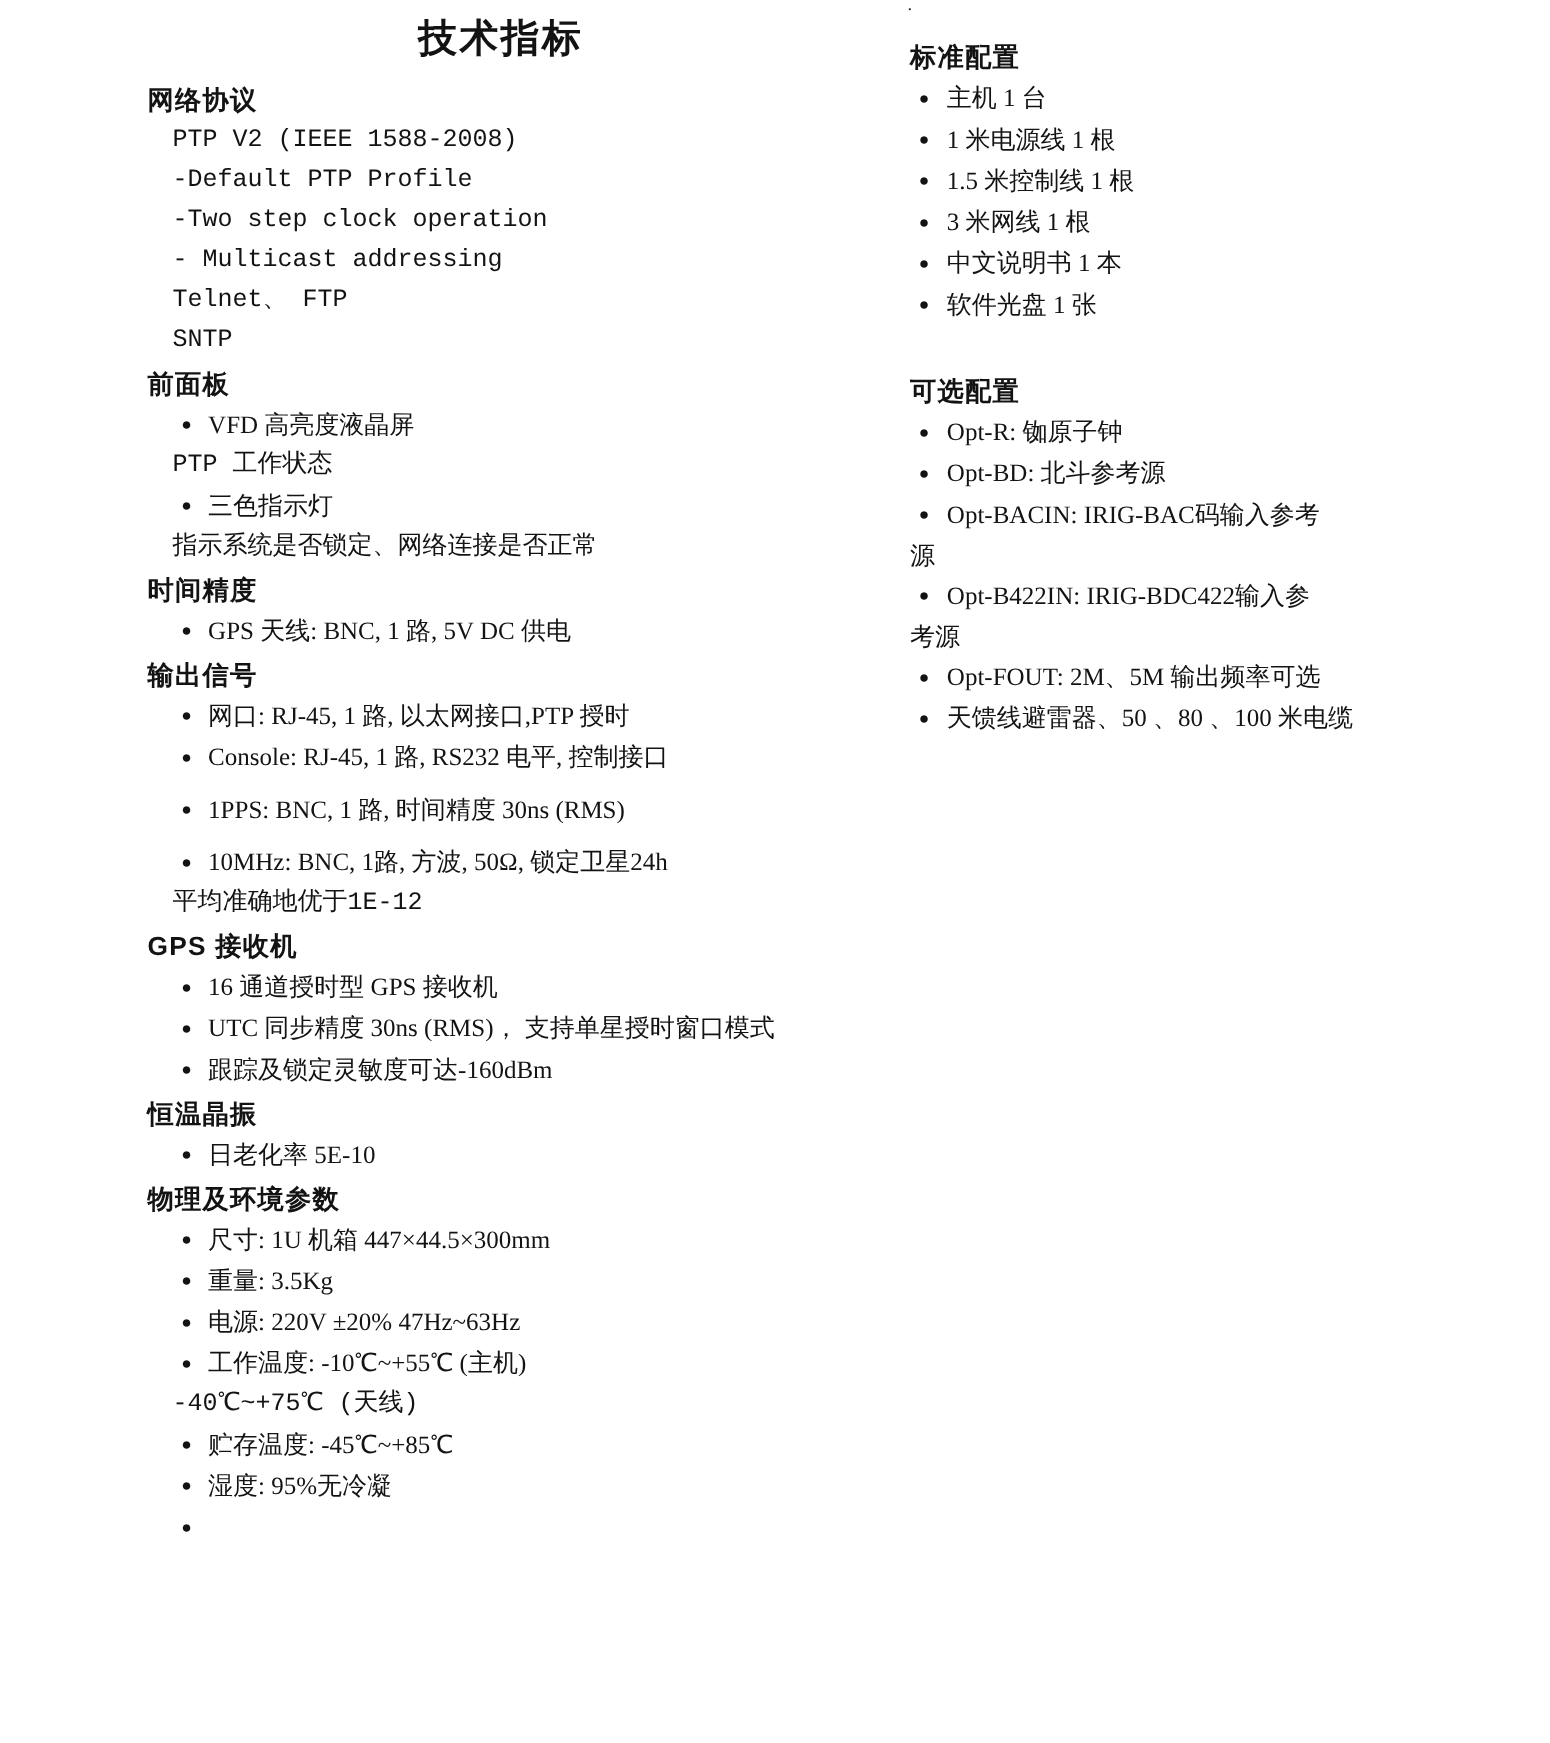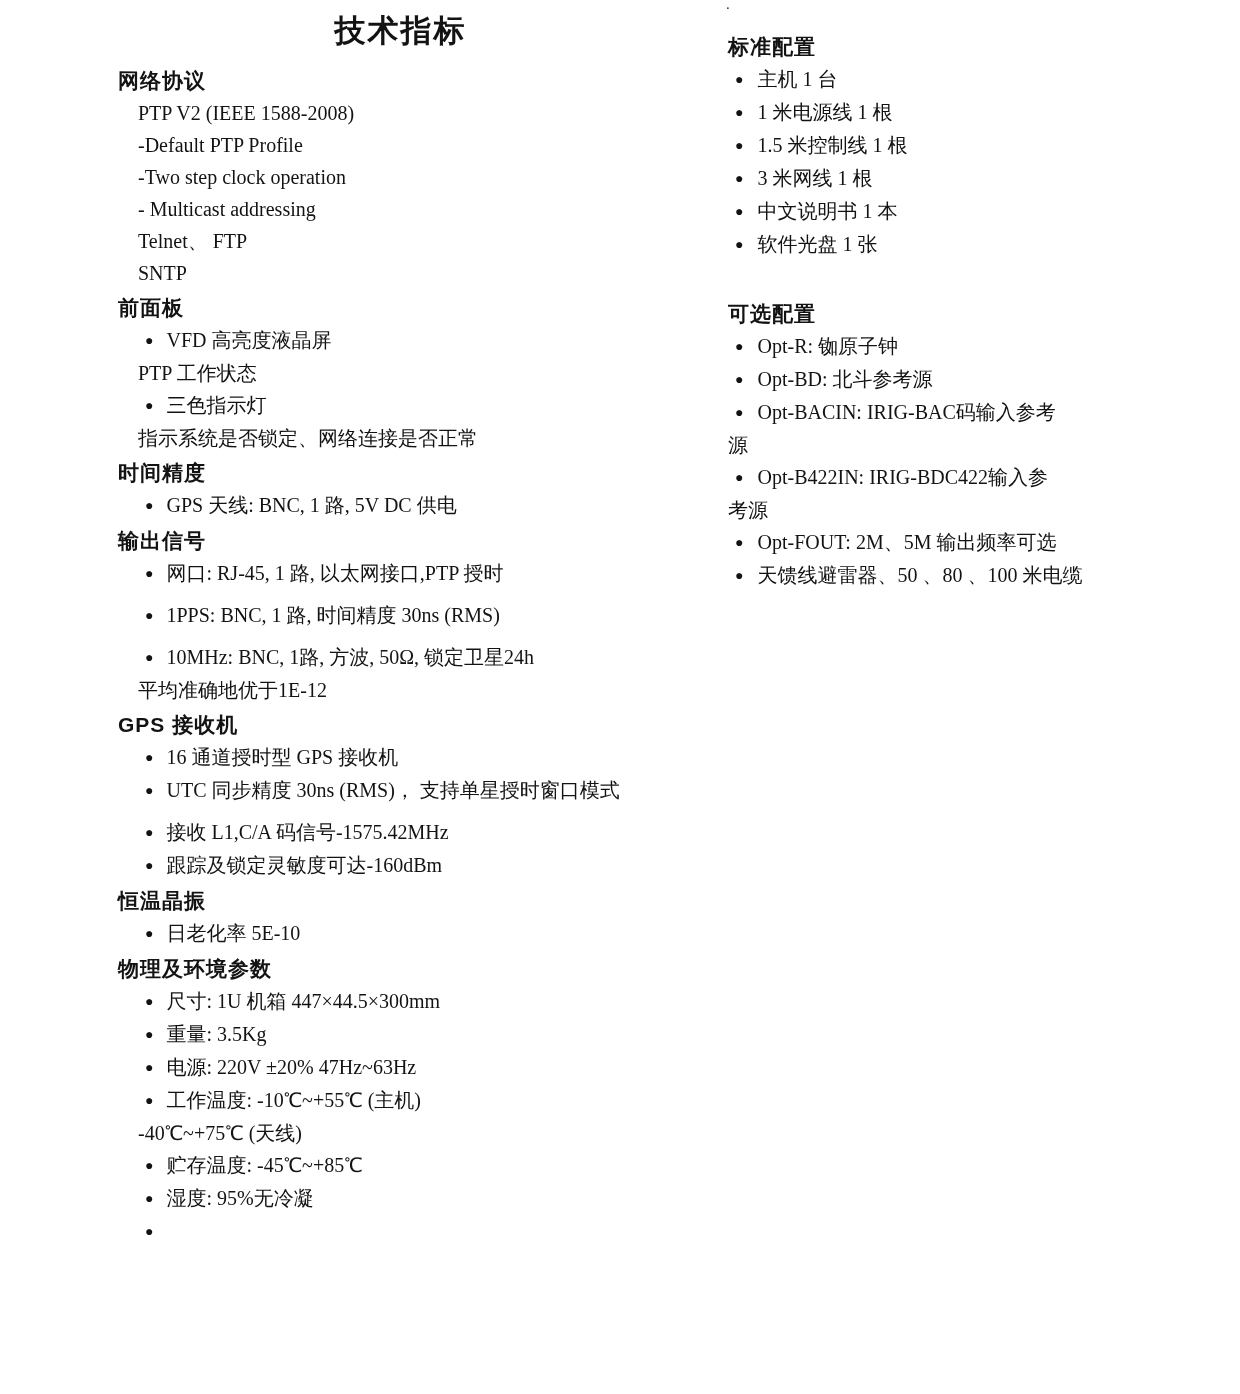--- a/index.html
+++ b/index.html
@@ -47,21 +47,21 @@
     line-height: 33px;
     margin-top: 2px;
     letter-spacing: 1px;
   }
   .item {
     font-size: 20px;
     line-height: 32px;
     white-space: normal;
   }
   .item.gap { margin-top: 9px; }
-  .plain-item { padding-left: 20px; }
+  .plain-item { padding-left: 20px; font-family: Liberation Mono, monospace; }
   .bullet {
     display: inline-block;
     font-size: 14px;
     vertical-align: 2px;
   }
   .col-left .bullet { margin-left: 27px; margin-right: 13px; }
   .col-right .bullet { margin-left: 7px; margin-right: 14px; }
   .section.gap-before { margin-top: 36px; }
 </style>
 </head>
@@ -87,29 +87,29 @@
         <div class="item bullet-item"><span class="bullet">●</span><span class="item-text">三色指示灯</span></div>
         <div class="item plain-item"><span class="item-text">指示系统是否锁定、网络连接是否正常</span></div>
       </section>
       <section class="section">
         <div class="section-heading">时间精度</div>
         <div class="item bullet-item"><span class="bullet">●</span><span class="item-text">GPS 天线: BNC, 1 路, 5V DC 供电</span></div>
       </section>
       <section class="section">
         <div class="section-heading">输出信号</div>
         <div class="item bullet-item"><span class="bullet">●</span><span class="item-text">网口:   RJ-45, 1 路,  以太网接口,PTP 授时</span></div>
+        <div class="item bullet-item"><span class="bullet">●</span><span class="item-text">Console:  RJ-45, 1 路, RS232 电平, 控制接口</span></div>
         <div class="item bullet-item gap"><span class="bullet">●</span><span class="item-text">1PPS: BNC, 1 路, 时间精度 30ns (RMS)</span></div>
         <div class="item bullet-item gap"><span class="bullet">●</span><span class="item-text">10MHz: BNC, 1路, 方波, 50Ω, 锁定卫星24h</span></div>
         <div class="item plain-item"><span class="item-text">平均准确地优于1E-12</span></div>
       </section>
       <section class="section">
         <div class="section-heading">GPS 接收机</div>
         <div class="item bullet-item"><span class="bullet">●</span><span class="item-text">16 通道授时型 GPS 接收机</span></div>
         <div class="item bullet-item"><span class="bullet">●</span><span class="item-text">UTC 同步精度 30ns (RMS)， 支持单星授时窗口模式</span></div>
-        <div class="item bullet-item gap"><span class="bullet">●</span><span class="item-text">接收 L1,C/A 码信号-1575.42MHz</span></div>
         <div class="item bullet-item"><span class="bullet">●</span><span class="item-text">跟踪及锁定灵敏度可达-160dBm</span></div>
       </section>
       <section class="section">
         <div class="section-heading">恒温晶振</div>
         <div class="item bullet-item"><span class="bullet">●</span><span class="item-text">日老化率 5E-10</span></div>
       </section>
       <section class="section">
         <div class="section-heading">物理及环境参数</div>
         <div class="item bullet-item"><span class="bullet">●</span><span class="item-text">尺寸: 1U 机箱 447×44.5×300mm</span></div>
         <div class="item bullet-item"><span class="bullet">●</span><span class="item-text">重量: 3.5Kg</span></div>

